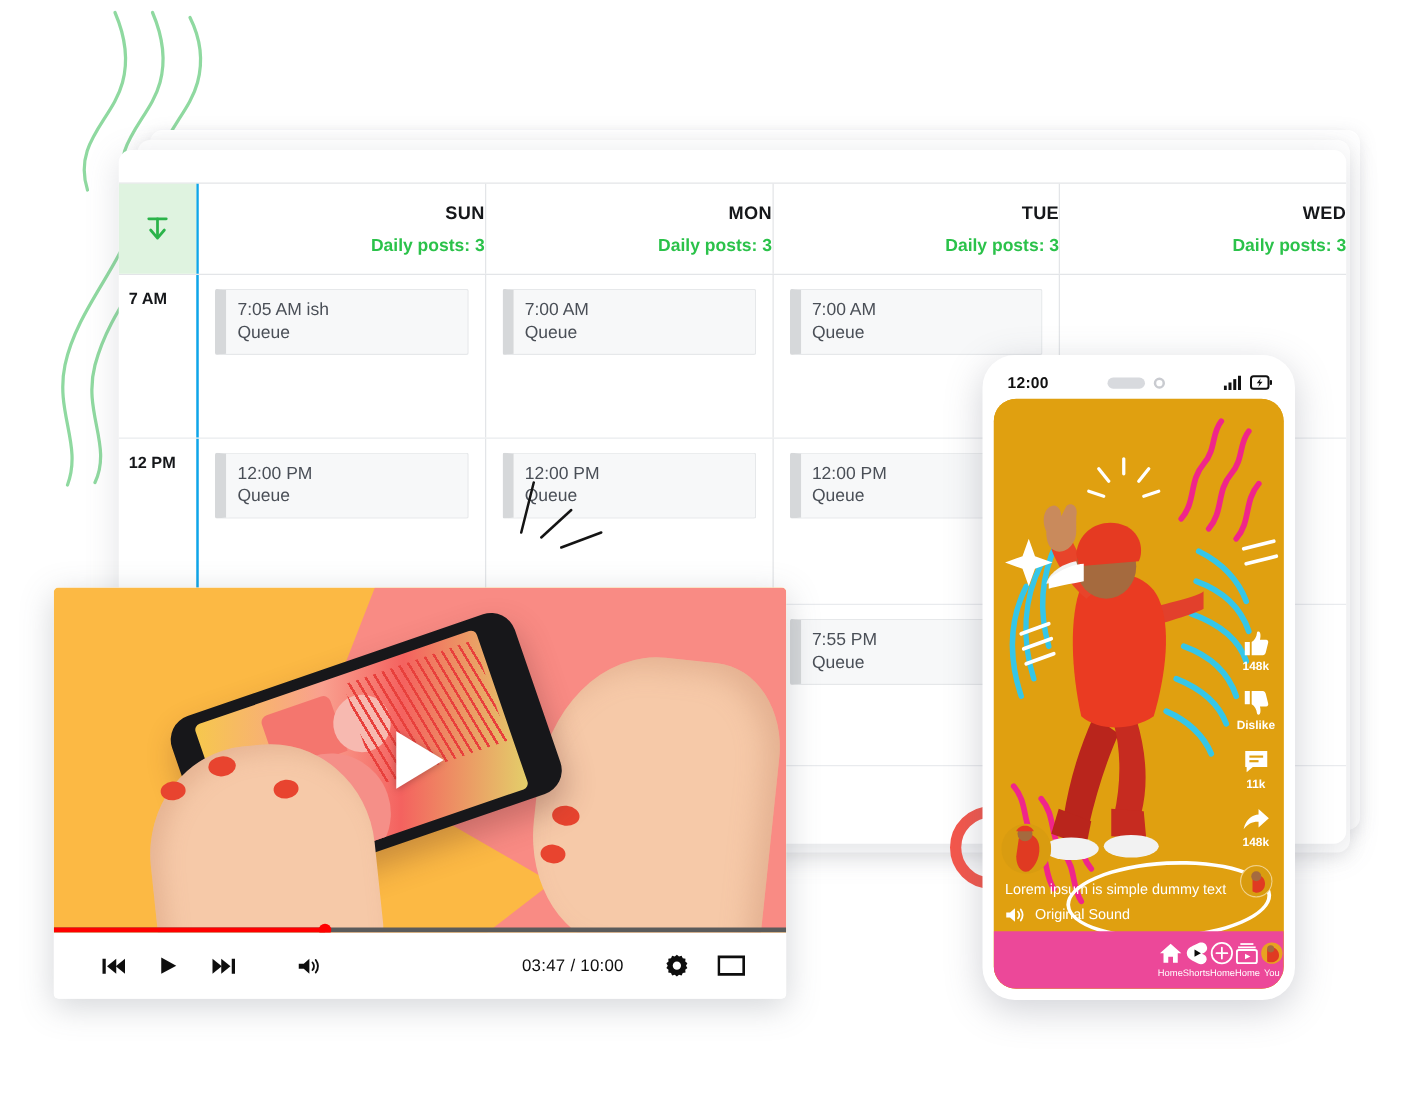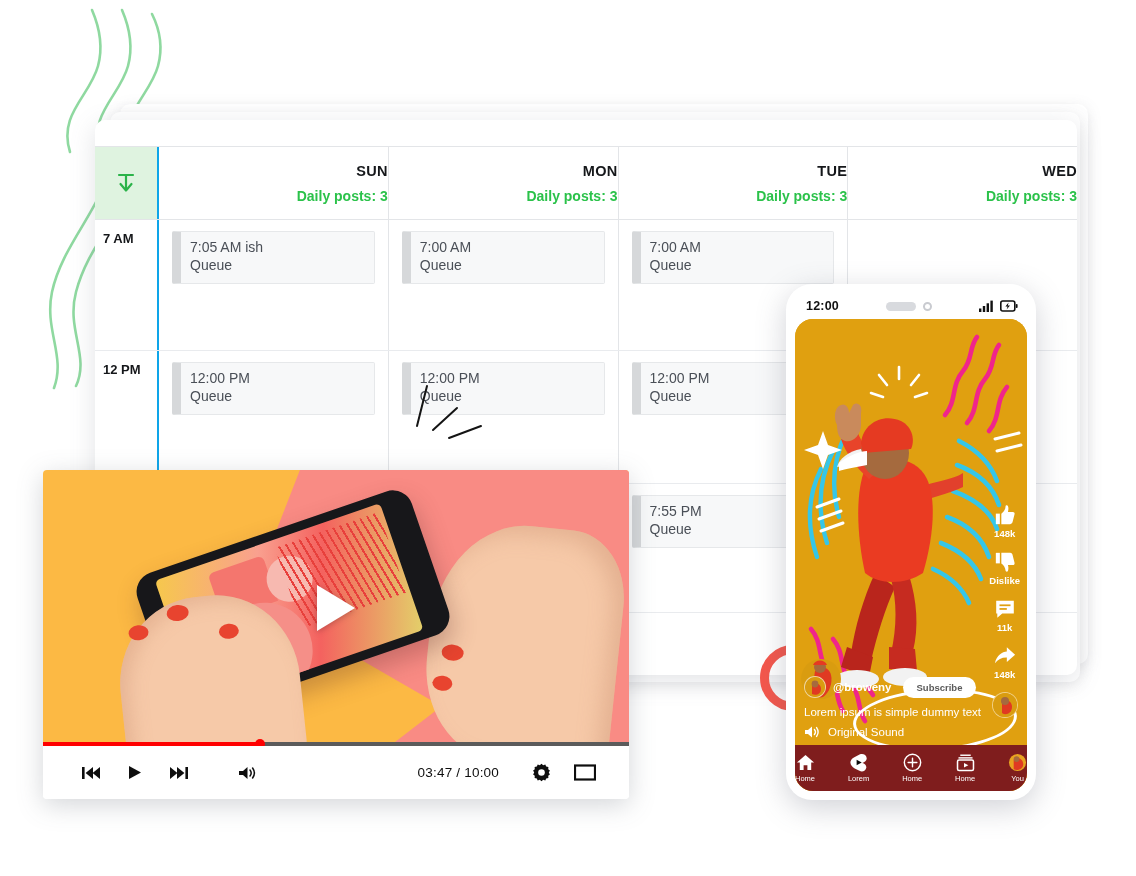--- a/index.html
+++ b/index.html
@@ -266,22 +266,22 @@
   #white-ellipse {
     position: absolute; left: 58px; bottom: 40px;
     width: 164px; height: 62px; border-radius: 50%;
     border: 3px solid #ffffff; z-index: 5; pointer-events: none;
     transform: rotate(-3deg);
   }
 
   
   #shorts-nav {
     position: absolute; left: 0; right: 0; bottom: 0; height: 46px;
-    background: #7f1d1d; display: flex; align-items: center;
-    justify-content: space-between; z-index: 7;
+    background: #ec4899; display: flex; align-items: center;
+    justify-content: flex-end; z-index: 7;
   }
   .nav-item { display: flex; flex-direction: column; align-items: center; gap: 2px; cursor: pointer; }
   .nav-label { font-size: 7.5px; color: #ffffff; }
   .nav-ico { width: 19px; height: 19px; display: block; }
 </style>
 </head>
 <body>
 
 <div id="stage">
 
@@ -629,31 +629,20 @@
             <circle cx="13" cy="13" r="13" fill="#d99c10"></circle>
             <path d="M9 9 C13 5 19 8 19 14 C19 20 13 23 9 20 Z" fill="#e03a22"></path>
             <circle cx="12" cy="8" r="4" fill="#a56a3e"></circle>
           </svg>
         </div>
       </div>
 
       <div id="white-ellipse"></div>
 
       <div id="shorts-meta">
-        <div id="meta-user-row">
-          <div id="meta-avatar">
-            <svg viewBox="0 0 22 22" width="22" height="22">
-              <circle cx="11" cy="11" r="11" fill="#d99c10"></circle>
-              <path d="M7 8 C11 4 16 7 16 12 C16 17 11 19 7 17 Z" fill="#e03a22"></path>
-              <circle cx="10" cy="7" r="3.4" fill="#a56a3e"></circle>
-            </svg>
-          </div>
-          <span id="meta-handle">@broweny</span>
-          <span id="subscribe-btn">Subscribe</span>
-        </div>
         <div id="meta-caption">Lorem ipsum is simple dummy text</div>
         <div id="meta-sound-row">
           <svg width="16" height="14" viewBox="0 0 16 14">
             <path d="M1 5 H4 L8 1.6 L8 12.4 L4 9 H1 Z" fill="#ffffff"></path>
             <path d="M10.4 4.4 Q12.6 7 10.4 9.6" fill="none" stroke="#ffffff" stroke-width="1.4" stroke-linecap="round"></path>
             <path d="M12.6 2.6 Q15.6 7 12.6 11.4" fill="none" stroke="#ffffff" stroke-width="1.4" stroke-linecap="round"></path>
           </svg>
           <span id="meta-sound">Original Sound</span>
         </div>
       </div>
@@ -663,21 +652,21 @@
           <svg class="nav-ico" viewBox="0 0 20 20">
             <path d="M10 2 L19 10 H16 V18 H12 V13 H8 V18 H4 V10 H1 Z" fill="#ffffff"></path>
           </svg>
           <span class="nav-label">Home</span>
         </div>
         <div class="nav-item">
           <svg class="nav-ico" viewBox="0 0 20 20">
             <path d="M11.6 1.4 C14.8 0.2 18.2 2 18.6 5.2 C19 8 16.6 9.6 14 10.6 C16.6 11.2 18.6 13 18.2 15.6 C17.6 18.8 14 20.4 11 18.8 L6 16.2 C3 14.6 1 12 1.6 9 C2.2 6 5 4.6 7.6 3.4 Z" fill="#ffffff"></path>
             <path d="M8 7 L13.4 10 L8 13 Z" fill="#0b0b0b"></path>
           </svg>
-          <span class="nav-label">Lorem</span>
+          <span class="nav-label">Shorts</span>
         </div>
         <div class="nav-item">
           <svg class="nav-ico" viewBox="0 0 20 20">
             <circle cx="10" cy="10" r="8.6" fill="none" stroke="#ffffff" stroke-width="1.5"></circle>
             <path d="M10 5.4 V14.6 M5.4 10 H14.6" stroke="#ffffff" stroke-width="1.5" stroke-linecap="round"></path>
           </svg>
           <span class="nav-label">Home</span>
         </div>
         <div class="nav-item">
           <svg class="nav-ico" viewBox="0 0 20 20">

